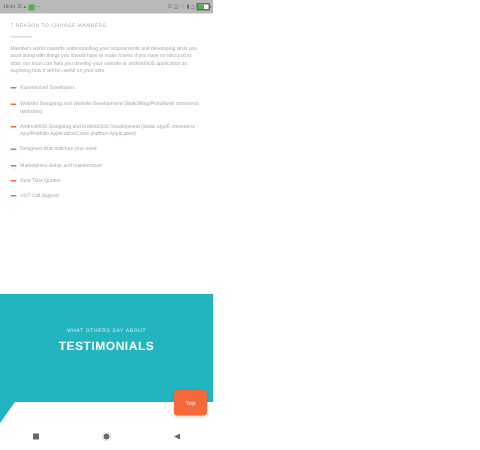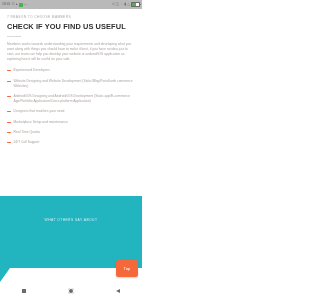--- a/index.html
+++ b/index.html
@@ -124,21 +124,20 @@
       <span class="sb-ic">◫</span>
       <span class="sb-ic">♢</span>
       <span class="sb-ic">▮</span>
       <span class="sb-ic">△</span>
       <span class="sb-batt"></span>
     </div>
   </div>
 
   <div class="content">
     <p class="eyebrow">7 REASON TO CHOOSE MAMBERS</p>
-    <h1 class="headline">CHECK IF YOU FIND US USEFUL</h1>
     <div class="divider"></div>
     <p class="para">Mambers works towards understanding your requirements and developing what you want along with things you should have to make it best, if you have no idea just to start, our team can help you develop your website or android/iOS application as exploring how it will be useful on your side.</p>
 
     <ul class="bullets">
       <li class="bullet">
         <span class="dash"></span>
         <span class="btxt">Experienced Developers</span>
       </li>
       <li class="bullet">
         <span class="dash"></span>
@@ -163,20 +162,21 @@
       <li class="bullet">
         <span class="dash"></span>
         <span class="btxt">24/7 Call Support</span>
       </li>
     </ul>
   </div>
 
   <div class="teal">
     <div class="teal-inner">
       <p class="t-eyebrow">WHAT OTHERS SAY ABOUT</p>
+      <h2 class="t-title">TESTIMONIALS</h2>
     </div>
     <div class="notch"></div>
   </div>
 
   <div class="topbtn">
     <span>Top</span>
   </div>
 
   <div class="navbar">
     <div class="nav-slot">

